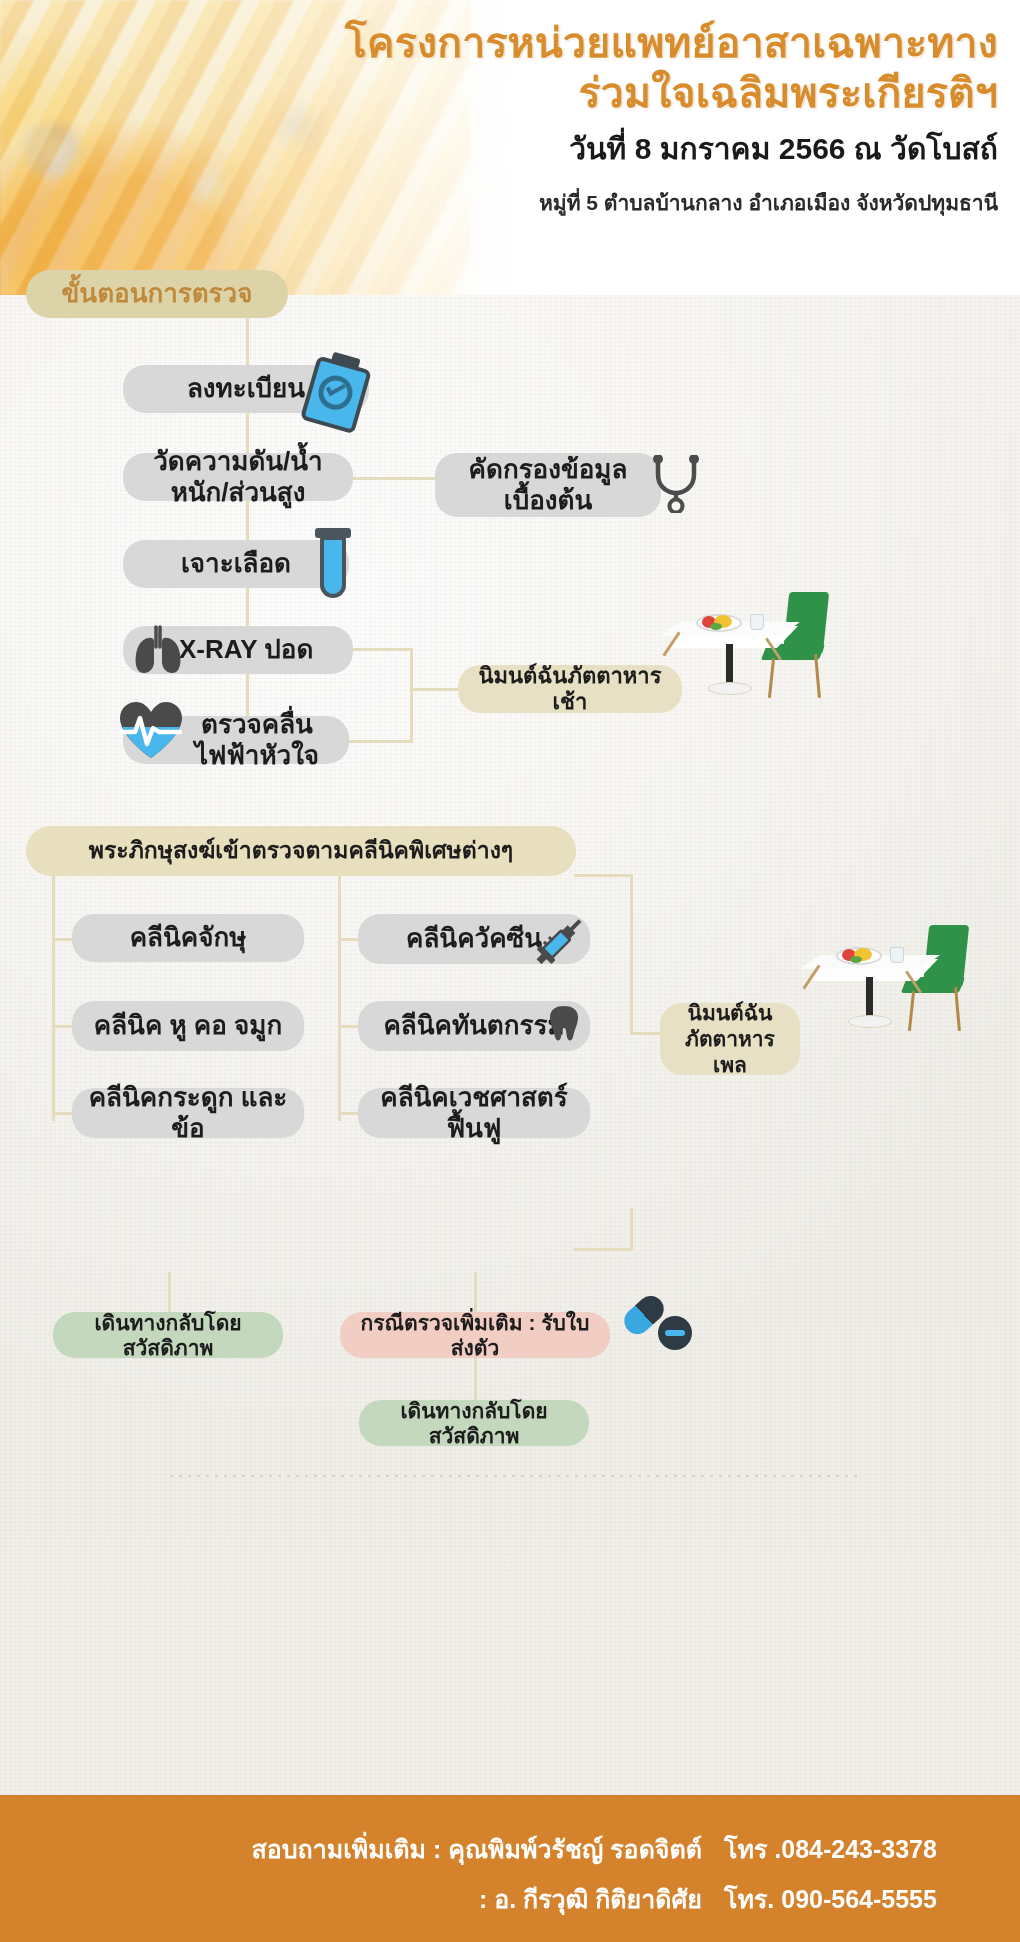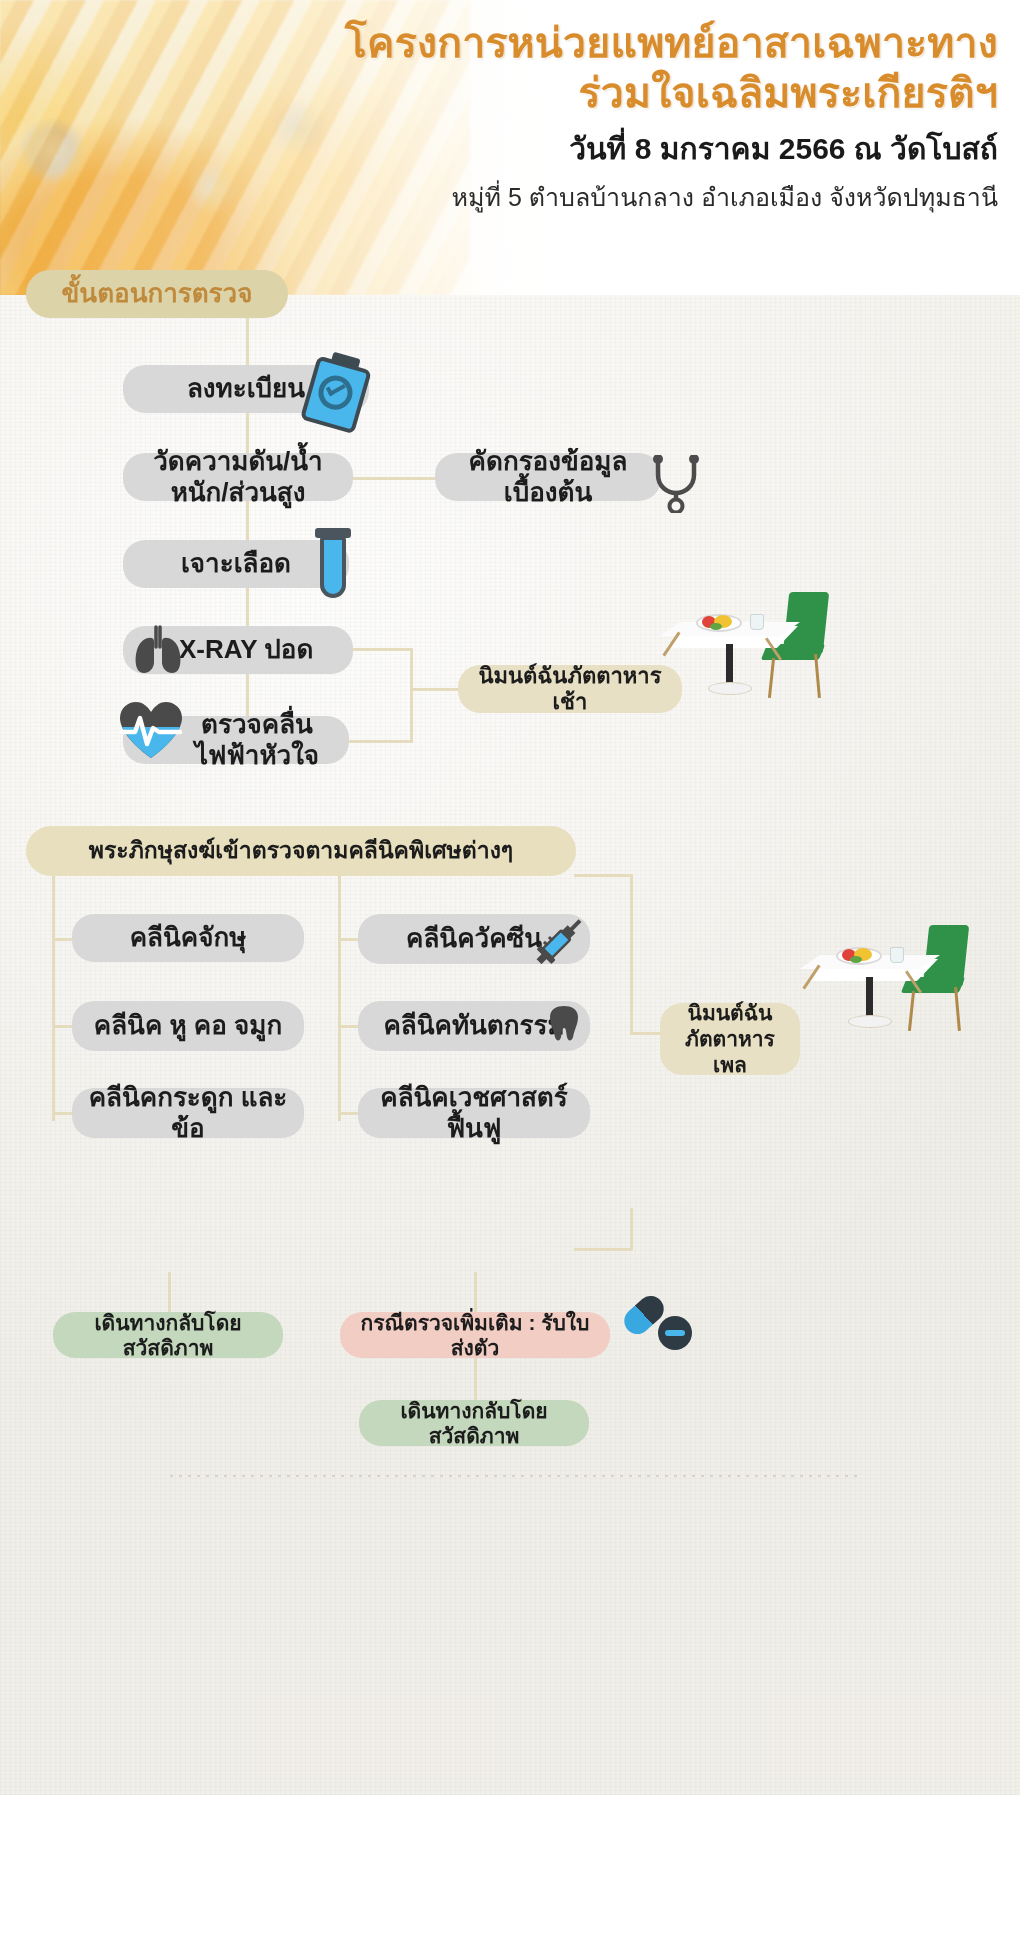--- a/index.html
+++ b/index.html
@@ -81,23 +81,23 @@
       1px 1px 2px rgba(140,80,10,0.28);
   }
   .h-date {
     margin-top: 12px;
     font-size: 30px;
     font-weight: bold;
     color: #1a1a1a;
     line-height: 1.25;
   }
   .h-addr {
-    margin-top: 13px;
-    font-size: 25px;
-    font-weight: normal;
+    margin-top: 21px;
+    font-size: 21px;
+    font-weight: bold;
     color: #2a2a2a;
     line-height: 1.3;
   }
 
   
   #paper {
     position: absolute;
     left: 0; top: 295px;
     width: 1020px; height: 1500px;
     background-color: #f2f0ea;
@@ -309,21 +309,21 @@
   <div class="line v" style="left:474px; top:1358px; height:52px;"></div>
 
   <div id="dot-sep"></div>
 
   <div class="node header-pill" style="left:26px; top:270px; width:262px; height:48px;">ขั้นตอนการตรวจ</div>
 
   <div class="node grey" style="left:123px; top:365px; width:246px; height:48px;">ลงทะเบียน</div>
 
   <div class="node grey" style="left:123px; top:453px; width:230px; height:48px;">วัดความดัน/น้ำหนัก/ส่วนสูง</div>
 
-  <div class="node grey" style="left:435px; top:453px; width:226px; height:48px;">คัดกรองข้อมูลเบื้องต้น</div>
+  <div class="node grey" style="left:435px; top:453px; width:226px; height:64px;">คัดกรองข้อมูลเบื้องต้น</div>
 
   <div class="node grey left-align" style="left:123px; top:626px; width:230px; height:48px;">X-RAY ปอด</div>
 
   <div class="node grey" style="left:123px; top:540px; width:226px; height:48px;">เจาะเลือด</div>
 
   <div class="node grey left-align" style="left:123px; top:716px; width:226px; height:48px;text-align:center;">ตรวจคลื่นไฟฟ้าหัวใจ</div>
 
   <div class="node cream" style="left:458px; top:665px; width:224px; height:48px;">นิมนต์ฉันภัตตาหารเช้า</div>
 
   <div class="node band" style="left:26px; top:826px; width:550px; height:50px;">พระภิกษุสงฆ์เข้าตรวจตามคลีนิคพิเศษต่างๆ</div>
@@ -445,14 +445,24 @@
     <div class="chair-leg" style="left:112px; top:44px; height:26px; transform:rotate(-34deg); background:#bfa06a;"></div>
     <div class="plate" style="left:36px; top:22px; width:46px; height:18px;"></div>
     <div style="position:absolute; left:42px; top:24px; width:14px; height:12px; background:#e0433a; border-radius:50%;"></div>
     <div style="position:absolute; left:54px; top:23px; width:18px; height:13px; background:#f1c232; border-radius:50%;"></div>
     <div style="position:absolute; left:50px; top:31px; width:12px; height:7px; background:#5fa542; border-radius:50%;"></div>
     <div class="glass" style="left:90px; top:22px; width:14px; height:16px;"></div>
     <div class="table-stem" style="left:66px; top:52px; width:7px; height:42px;"></div>
     <div class="table-base" style="left:48px; top:90px; width:44px; height:13px;"></div>
   </div>
 
+  <div id="footer">
+    <div class="f-row r1">
+      <span>สอบถามเพิ่มเติม : คุณพิมพ์วรัชญ์ รอดจิตต์</span>
+      <span class="f-phone">โทร .084-243-3378</span>
+    </div>
+    <div class="f-row r2">
+      <span>: อ. กีรวุฒิ กิติยาดิศัย</span>
+      <span class="f-phone">โทร. 090-564-5555</span>
+    </div>
+  </div>
 
 </div>
 
 </body></html>

